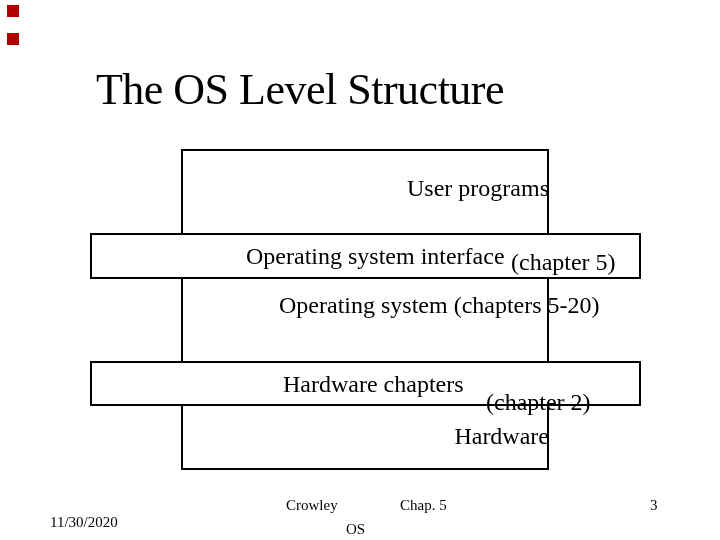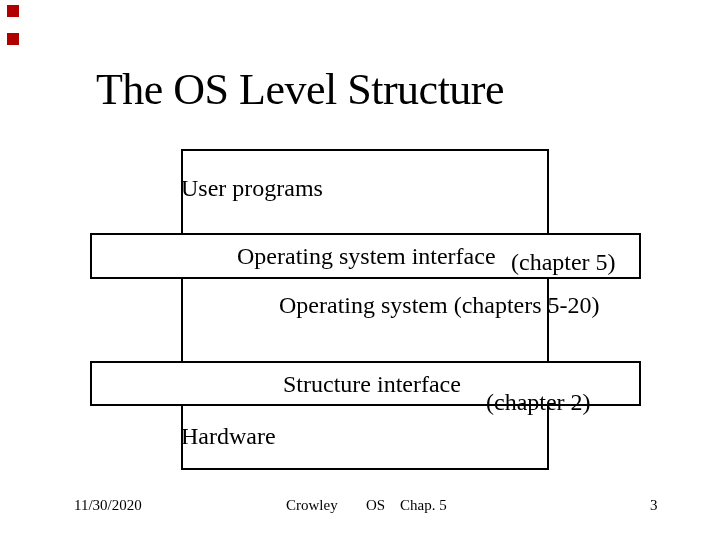--- a/index.html
+++ b/index.html
@@ -37,38 +37,38 @@
   #wide-box-osi { left: 90px;  top: 233px; width: 551px; height: 46px; z-index: 2; }
   #wide-box-hwi { left: 90px;  top: 361px; width: 551px; height: 45px; z-index: 2; }
   .layer-label {
     position: absolute;
     font-size: 24px;
     line-height: 1.15;
     white-space: nowrap;
     z-index: 3;
     background: transparent;
   }
-  #label-user-programs { left: 181px; top: 175px; width: 368px; text-align: left; font-family: Liberation Serif, serif; }
-  #label-os-interface  { left: 237px; top: 243px; }
+  #label-user-programs { left: 181px; top: 175px; width: 368px; text-align: right; font-family: Liberation Serif, serif; }
+  #label-os-interface  { left: 246px; top: 243px; }
   #label-chapter-3     { left: 511px; top: 249px; }
   #label-os            { left: 279px; top: 292px; }
   #label-hw-interface  { left: 283px; top: 371px; }
   #label-chapter-2     { left: 486px; top: 376px; margin-top: 13px; }
-  #label-hardware      { left: 181px; top: 423px; width: 368px; text-align: left; }
+  #label-hardware      { left: 181px; top: 423px; width: 368px; text-align: right; }
   .footer-item {
     position: absolute;
     top: 496px;
     font-size: 15px;
     line-height: 1.2;
     white-space: nowrap;
     z-index: 3;
   }
-  #footer-date    { left: 74px; }
+  #footer-date    { left: 50px; margin-top: 17px; }
   #footer-author  { left: 286px; }
-  #footer-course  { left: 366px; }
+  #footer-course  { left: 346px; margin-top: 24px; }
   #footer-chapter { left: 400px; }
   #footer-page    { left: 650px; }
 </style>
 </head>
 <body>
 
 <div>
 
   <div id="marker-1" class="marker" style="background: rgb(176, 0, 0);"></div>
   <div id="marker-2" class="marker" style="background: rgb(176, 0, 0);"></div>
@@ -79,21 +79,21 @@
   <div id="wide-box-osi" class="box"></div>
   <div id="wide-box-hwi" class="box"></div>
 
   <div id="label-user-programs" class="layer-label">User programs</div>
 
   <div id="label-os-interface" class="layer-label">Operating system interface</div>
   <div id="label-chapter-3" class="layer-label">(chapter 5)</div>
 
   <div id="label-os" class="layer-label">Operating system (chapters 5-20)</div>
 
-  <div id="label-hw-interface" class="layer-label">Structure interface</div>
+  <div id="label-hw-interface" class="layer-label">Hardware chapters</div>
   <div id="label-chapter-2" class="layer-label">(chapter 2)</div>
 
   <div id="label-hardware" class="layer-label">Hardware</div>
 
   <div id="footer-date" class="footer-item">11/30/2020</div>
   <div id="footer-author" class="footer-item">Crowley</div>
   <div id="footer-course" class="footer-item">OS</div>
   <div id="footer-chapter" class="footer-item">Chap. 5</div>
   <div id="footer-page" class="footer-item">3</div>
 

